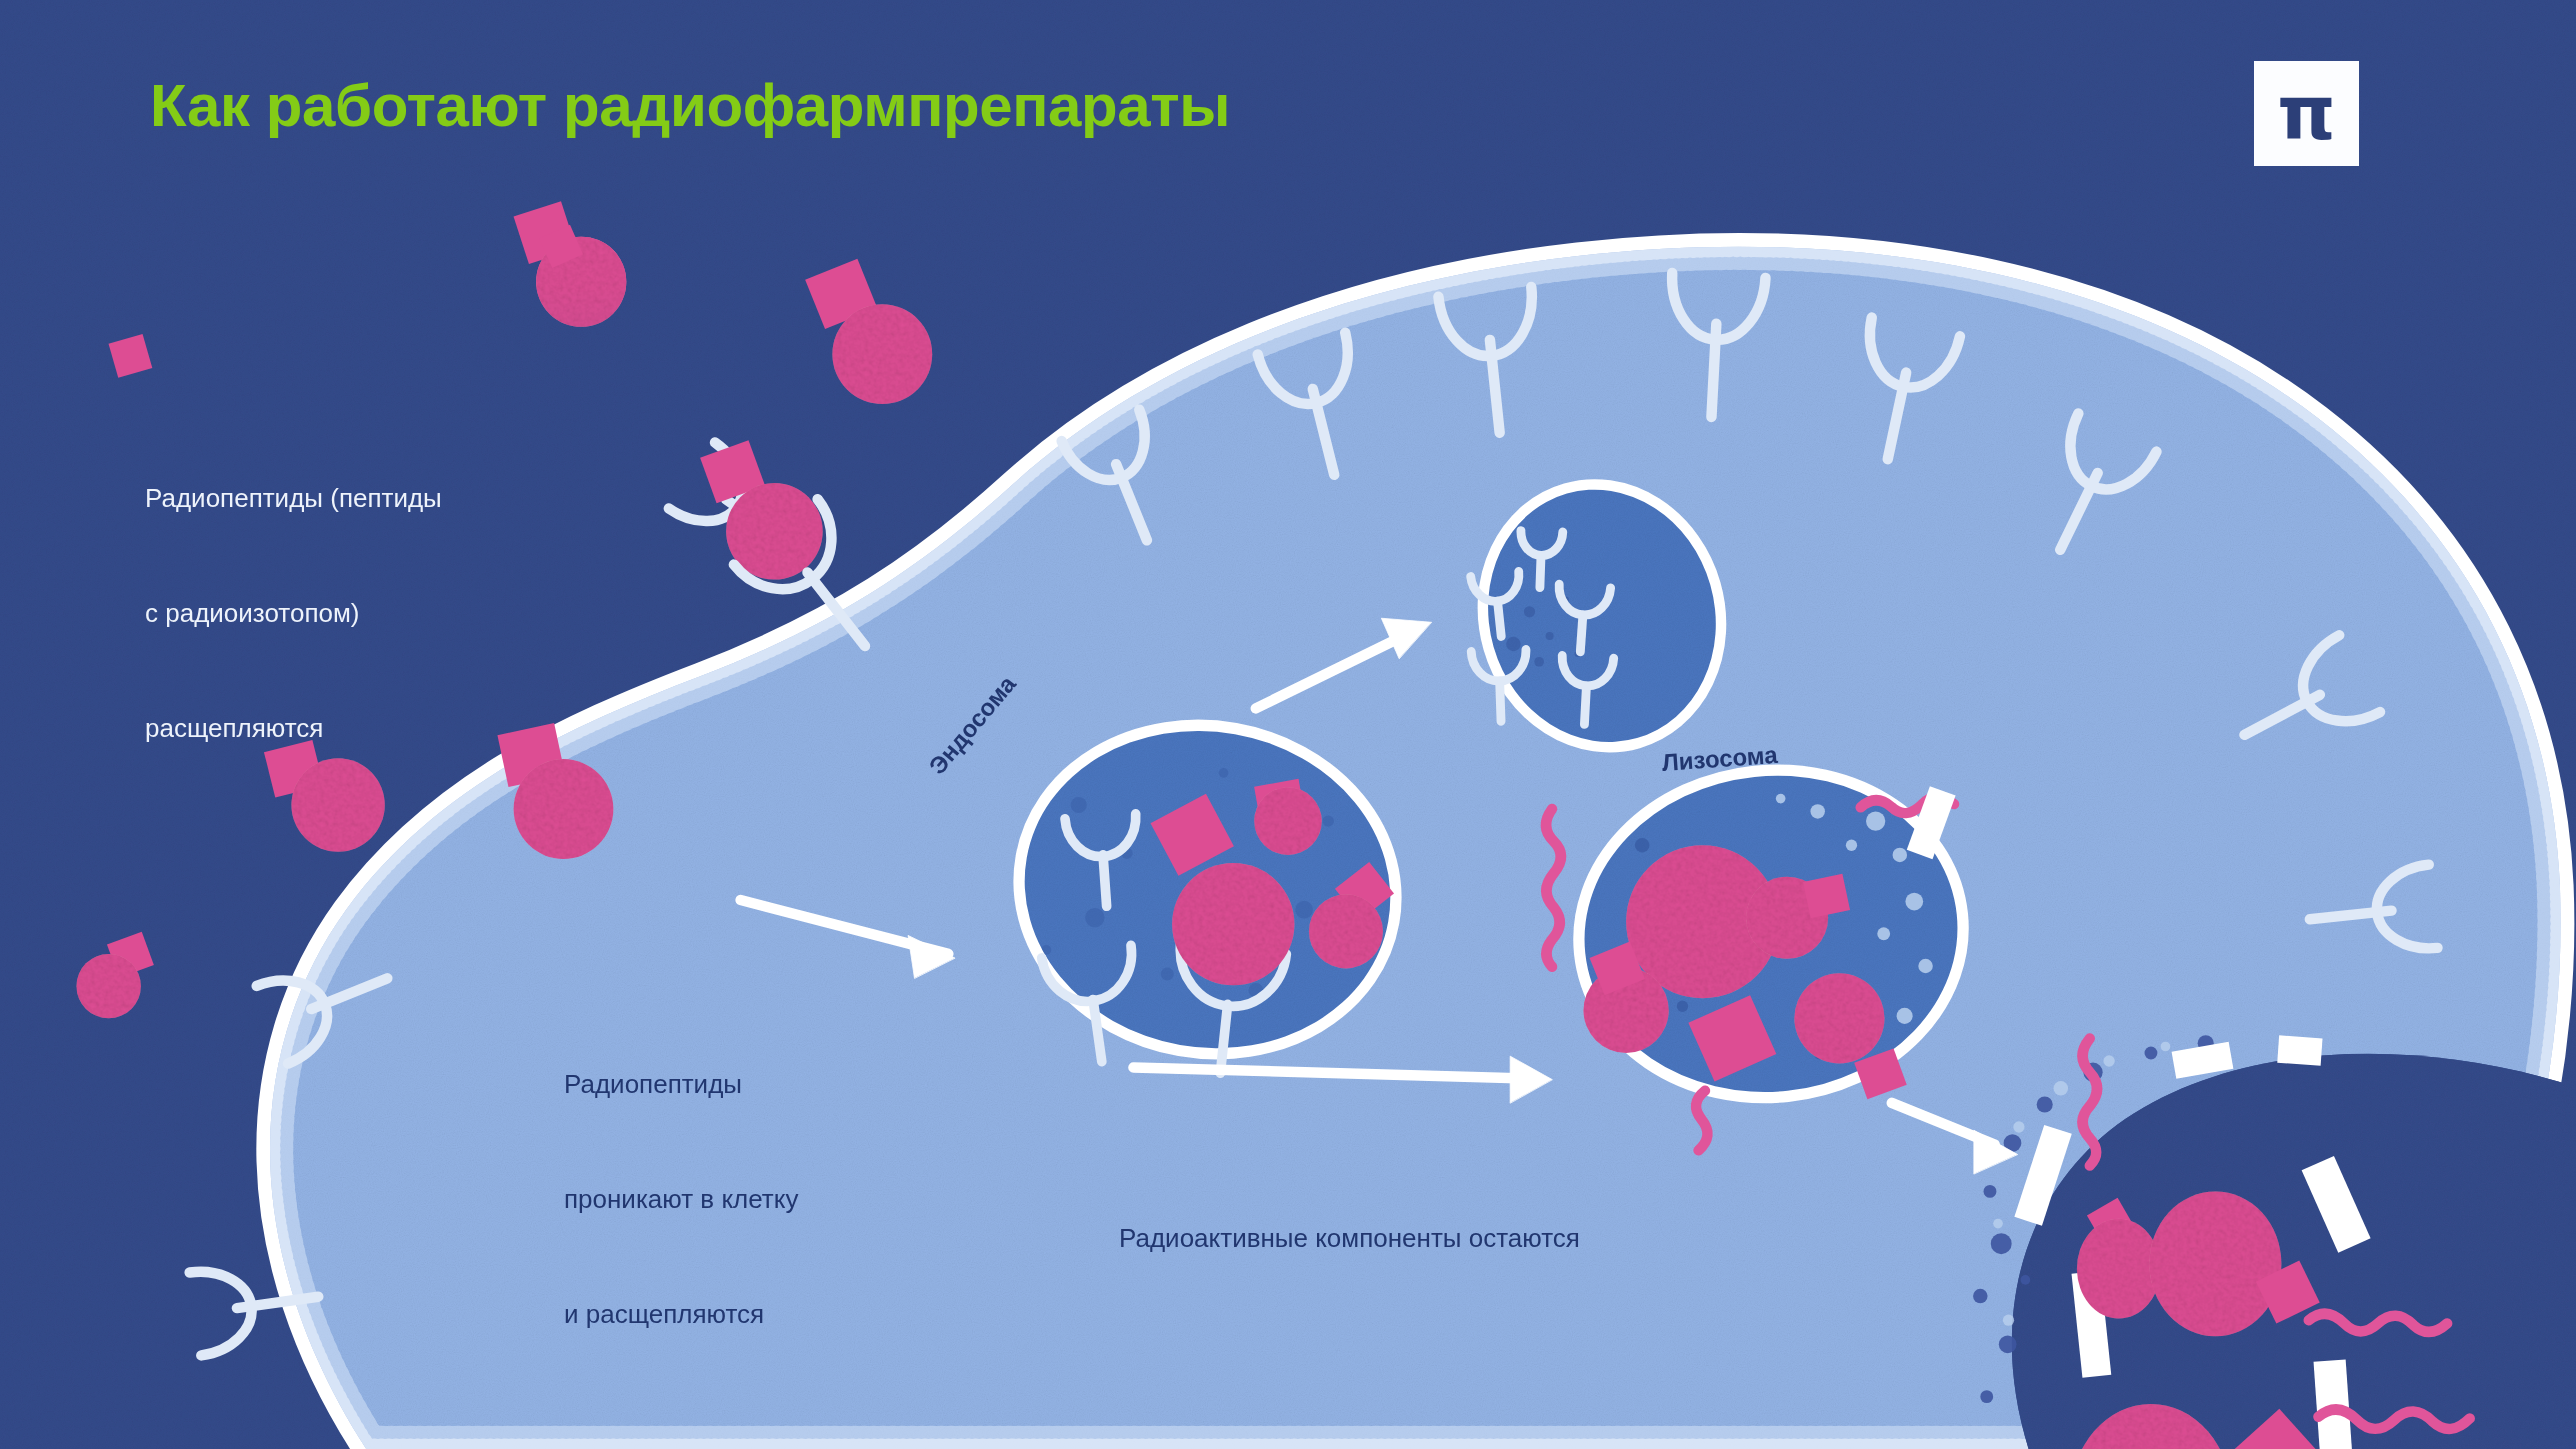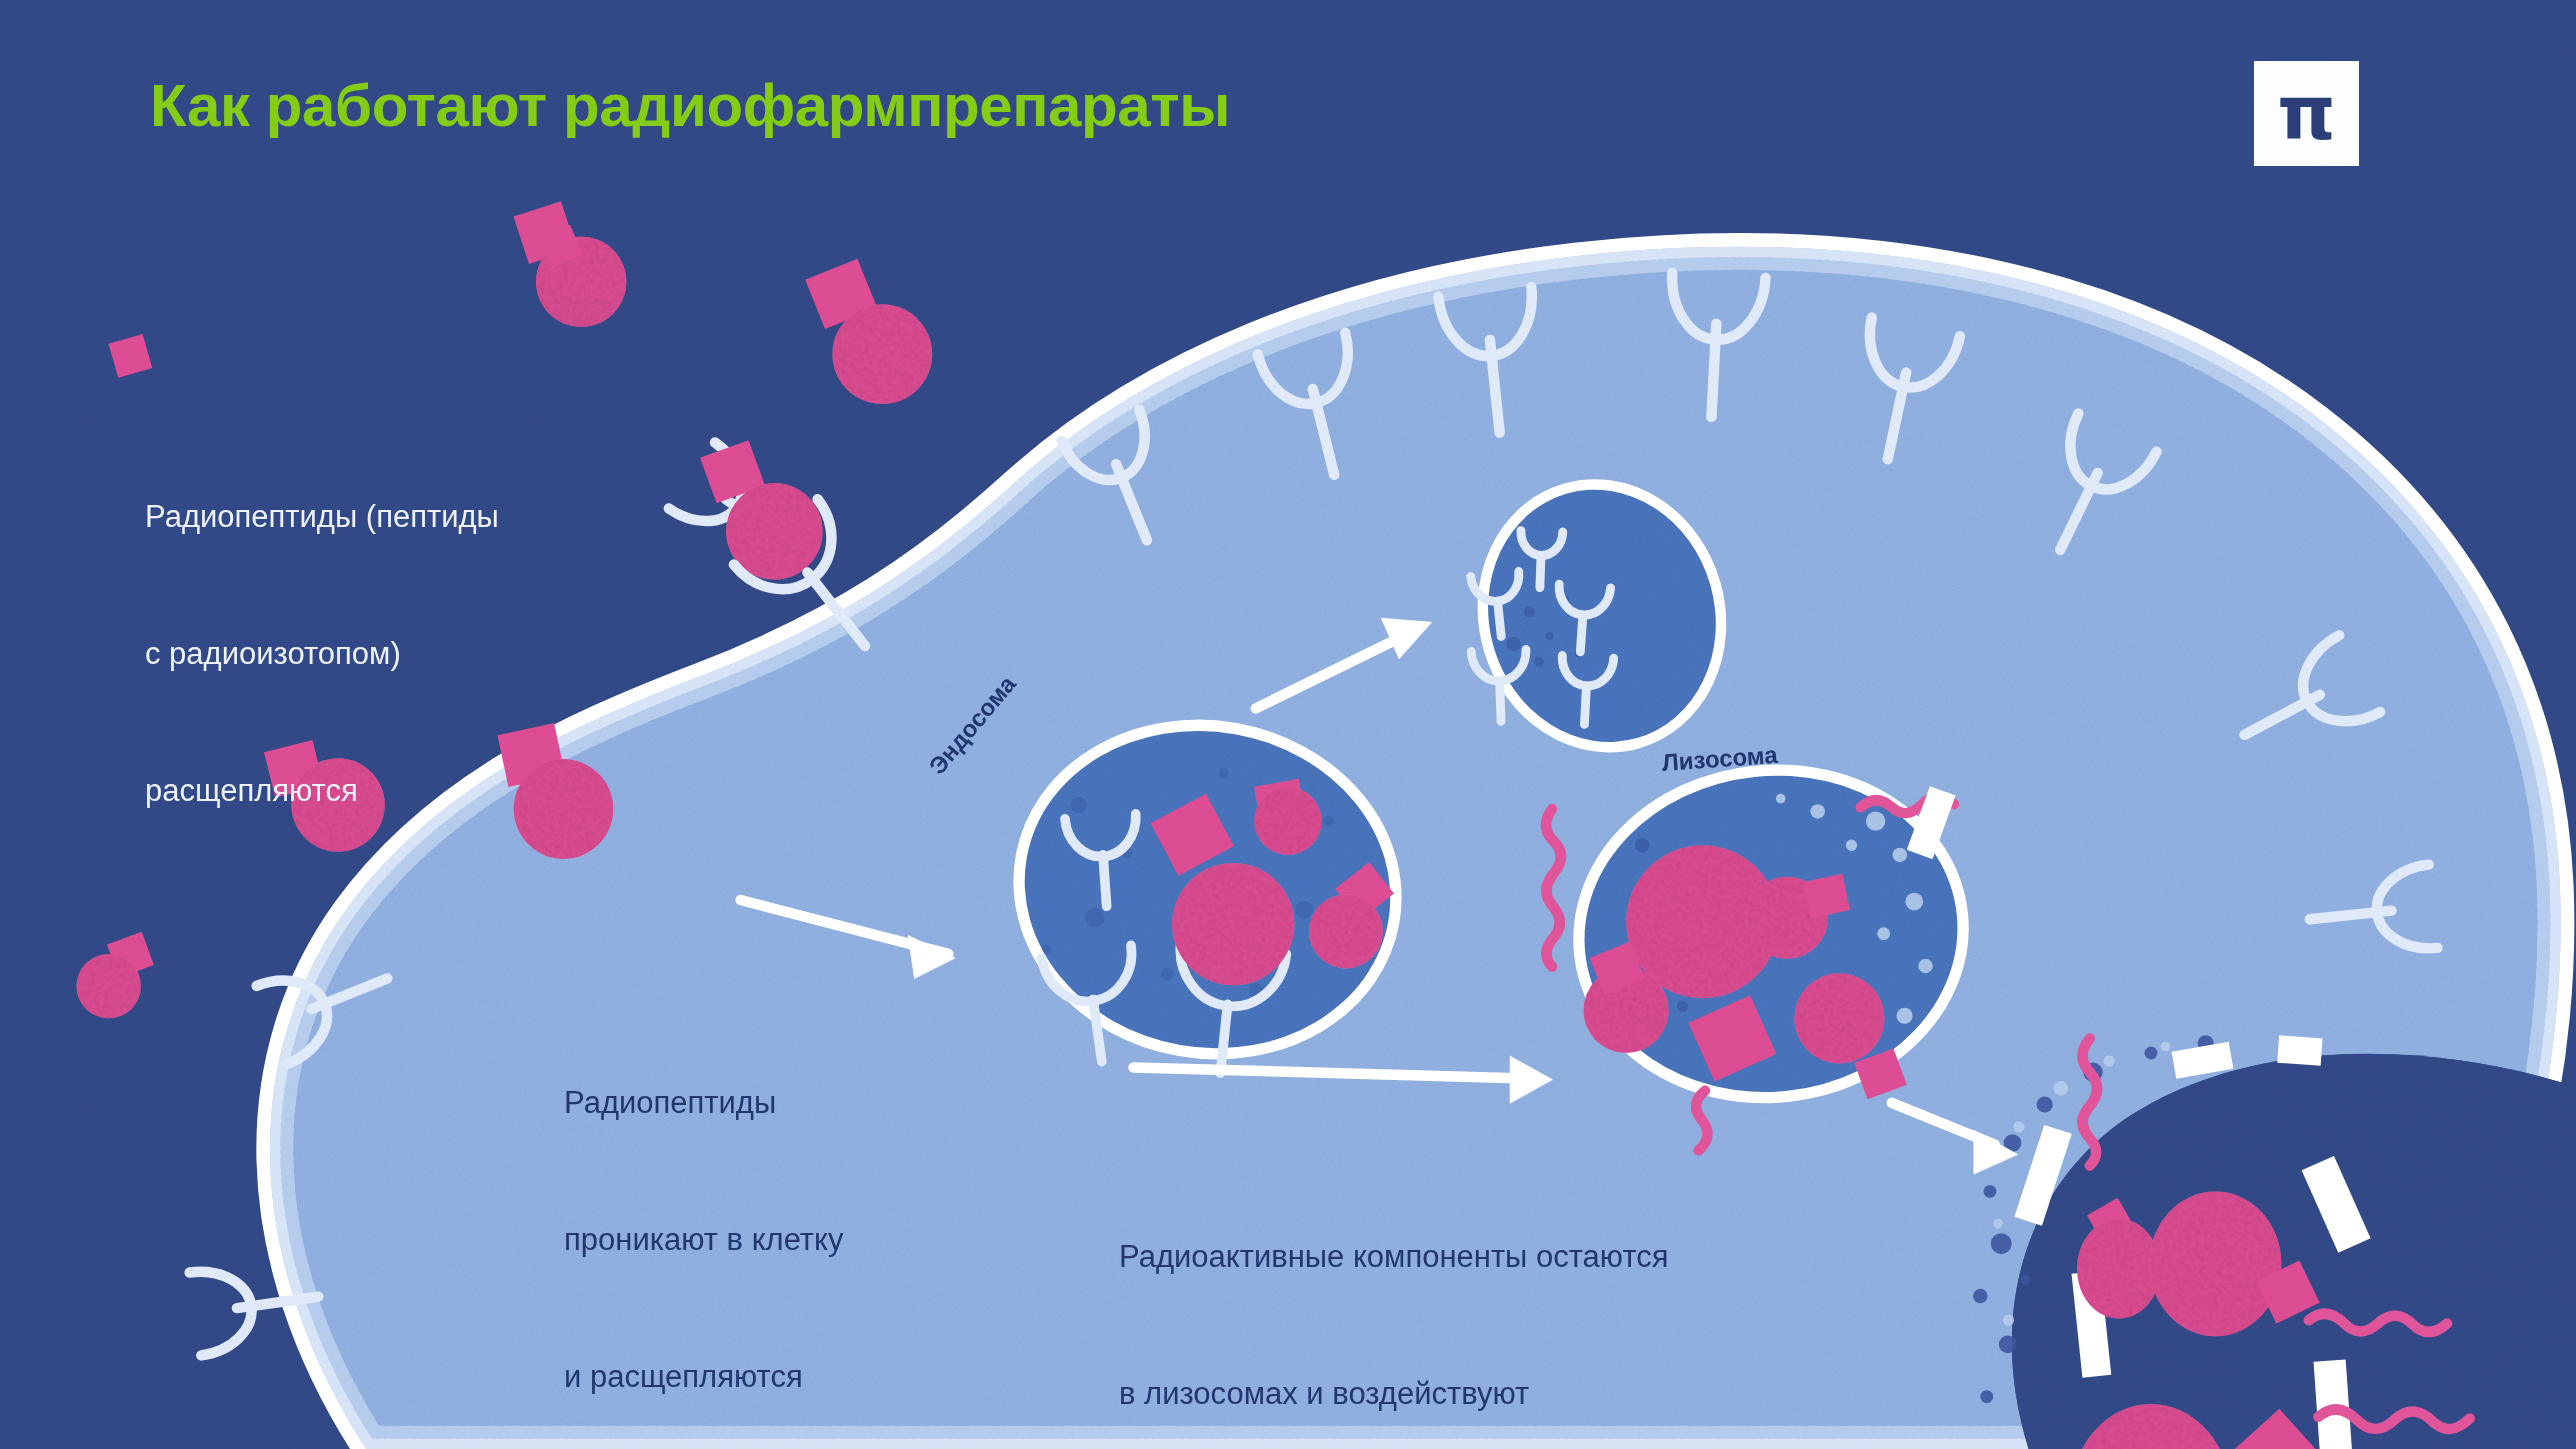--- a/index.html
+++ b/index.html
@@ -8,21 +8,21 @@
   #stage{position:relative;width:2576px;height:1449px;overflow:hidden;
          background:#344a8a;}
   #art{position:absolute;left:0;top:0;width:2576px;height:1449px;}
   .txt{position:absolute;white-space:pre;}
   #title{left:150px;top:71px;font-size:60px;font-weight:700;color:#84cc16;
          letter-spacing:-0.4px;}
   #logo{position:absolute;left:2254px;top:61px;width:105px;height:105px;
         background:#fcfdff;display:flex;align-items:center;justify-content:center;}
   #logo span{font-size:74px;font-weight:700;color:#2c3f78;line-height:.8;
              font-family:"DejaVu Sans",sans-serif;}
-  .block{position:absolute;font-size:31px;line-height:1.47;}
+  .block{position:absolute;font-size:26px;line-height:1.47;}
   #b1{left:145px;top:403px;color:#eef3fb;}
   #b2{left:564px;top:989px;color:#21366f;}
   #b3{left:1119px;top:1143px;color:#21366f;}
   .orglabel{position:absolute;font-size:24px;font-weight:700;color:#21366f;
             white-space:nowrap;}
   #lab-endo{left:934px;top:757px;transform:rotate(-50deg);transform-origin:0 50%;}
   #lab-lyso{left:1662px;top:749px;transform:rotate(-4deg);transform-origin:0 50%;}
 </style>
 </head>
 <body>
@@ -430,21 +430,20 @@
 
   <div class="txt block" id="b2">
     <div>Радиопептиды</div>
     <div>проникают в клетку</div>
     <div>и расщепляются</div>
     
   </div>
 
   <div class="txt block" id="b3">
     <div>Радиоактивные компоненты остаются</div>
-    <div>в лизосомах и воздействуют</div>
     
     
   </div>
 
   <div class="orglabel" id="lab-endo">Эндосома</div>
   <div class="orglabel" id="lab-lyso">Лизосома</div>
 
 </div>
 
 

